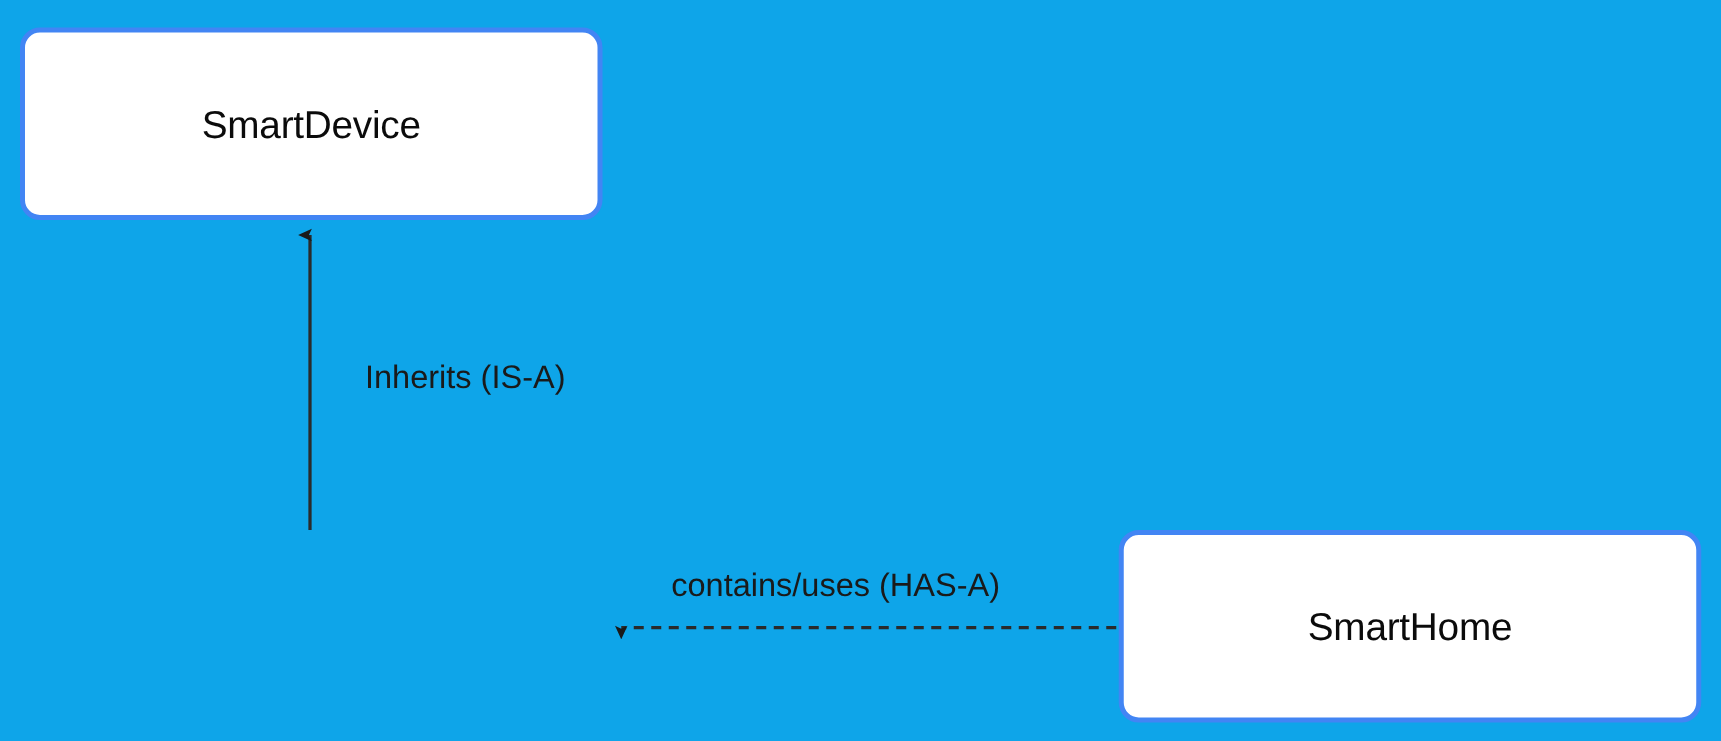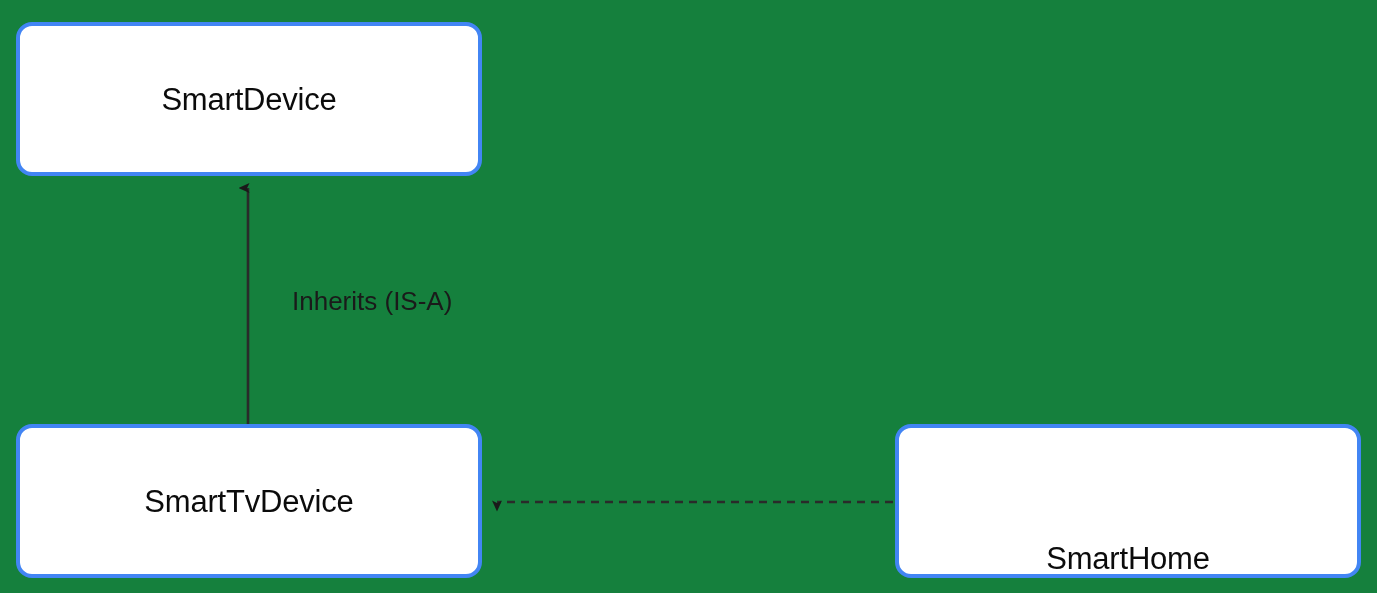--- a/index.html
+++ b/index.html
@@ -7,21 +7,21 @@
     padding: 0;
     background: #ffffff;
   }
   body {
     font-family: "Liberation Sans", sans-serif;
   }
   #diagram-canvas {
     position: relative;
     width: 1377px;
     height: 593px;
-    background: #15803d;
+    background: #0ea5e9;
     overflow: hidden;
   }
   .node-box {
     position: absolute;
     box-sizing: border-box;
     background: #ffffff;
     border: 4px solid #4285f4;
     border-radius: 16px;
     display: flex;
     align-items: center;
@@ -46,21 +46,20 @@
     left: 16px;
     top: 424px;
     width: 466px;
     height: 154px;
   }
   #node-smarthome {
     left: 895px;
     top: 424px;
     width: 466px;
     height: 154px;
-    align-items: flex-end;
   }
   .edge-svg {
     position: absolute;
     left: 0;
     top: 0;
     width: 1377px;
     height: 593px;
     pointer-events: none;
   }
   .edge-label {
@@ -99,24 +98,22 @@
 
     <line x1="248" y1="424" x2="248" y2="188" stroke="#2a2a2a" stroke-width="2.6" marker-end="url(#arrow-up)"></line>
 
     <line x1="893" y1="502" x2="497" y2="502" stroke="#2a2a2a" stroke-width="2.6" stroke-dasharray="8 6" marker-end="url(#arrow-left)"></line>
   </svg>
 
   <div class="node-box" id="node-smartdevice">
     <span class="node-label">SmartDevice</span>
   </div>
 
-  <div class="node-box" id="node-smarttvdevice">
-    <span class="node-label">SmartTvDevice</span>
-  </div>
 
   <div class="node-box" id="node-smarthome">
     <span class="node-label">SmartHome</span>
   </div>
 
   <div class="edge-label" id="edge-label-inherits">Inherits (IS-A)</div>
 
+  <div class="edge-label" id="edge-label-contains">contains/uses (HAS-A)</div>
 
 </div>
 
 </body></html>

